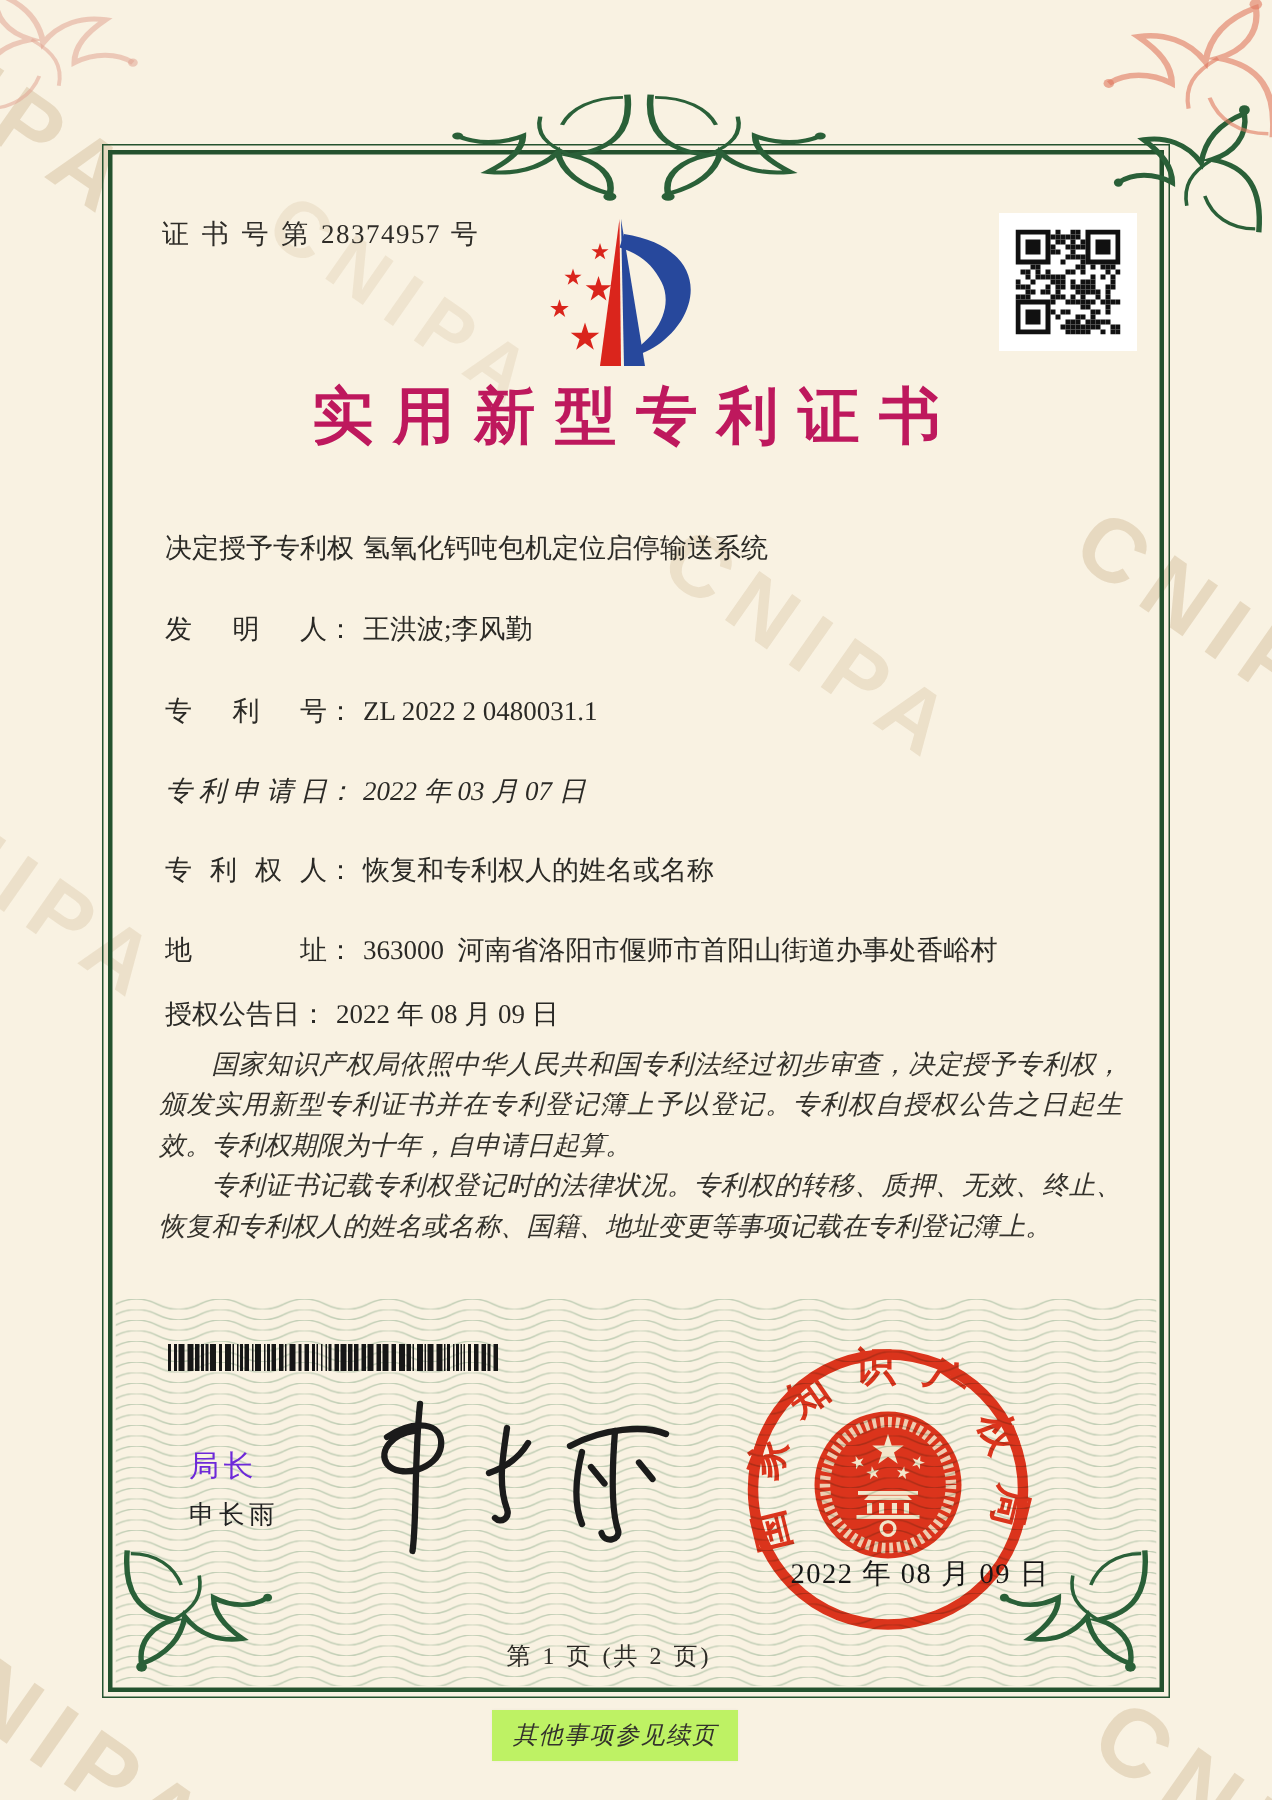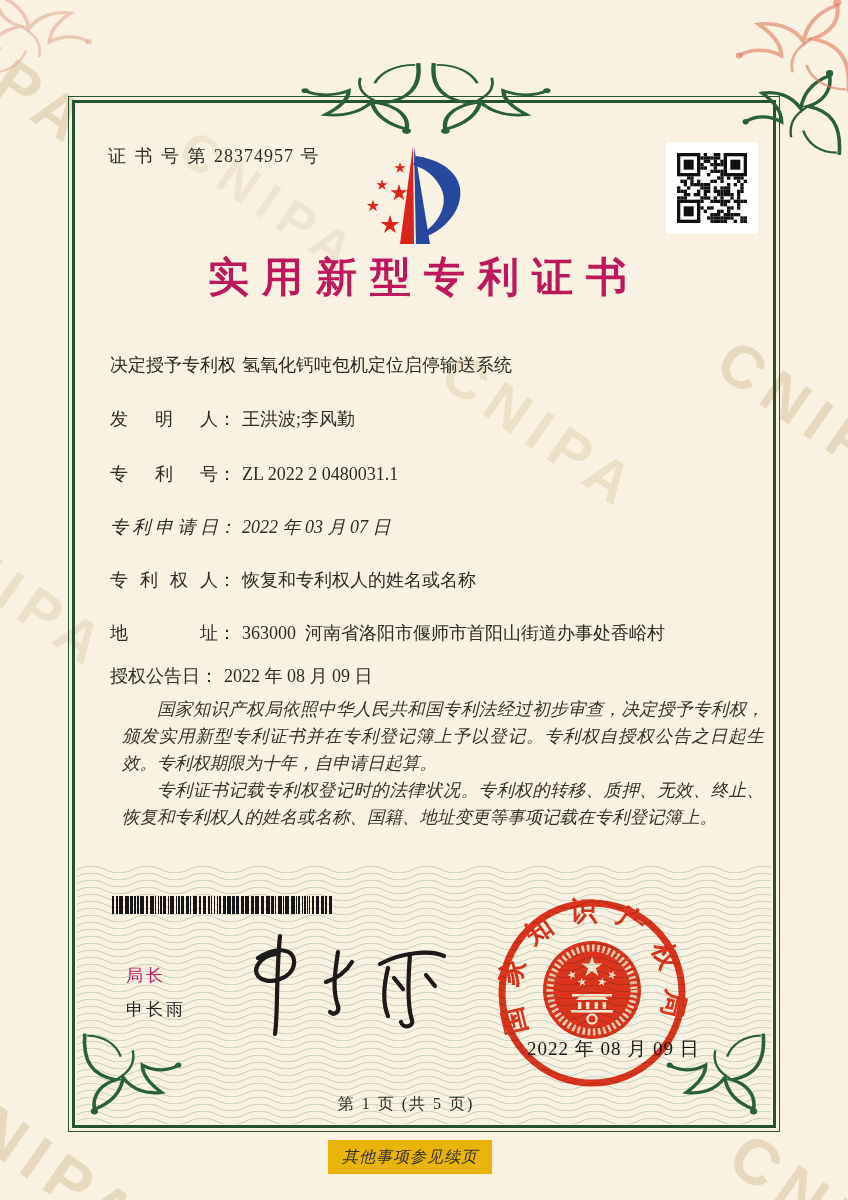--- a/index.html
+++ b/index.html
@@ -35,42 +35,42 @@
   .frow{position:absolute;left:0;white-space:nowrap;}
   .flabel{
     display:inline-block;width:108px;text-align:justify;text-align-last:justify;
     vertical-align:top;
   }
   .fcolon{display:inline-block;}
   .fvalue{margin-left:6px;white-space:pre-wrap;}
   .grant2{position:absolute;left:340px;top:0;white-space:nowrap;}
   
   .body-text{
-    position:absolute;left:122px;top:696px;width:642px;z-index:4;
+    position:absolute;left:106px;top:696px;width:642px;z-index:4;
     font-size:17.5px;line-height:27px;text-align:justify;font-style:italic;color:#34322c;
   }
   .body-text p{margin:0;text-indent:2em;}
   
   .band{position:absolute;left:77px;top:866px;width:694px;height:258px;z-index:1;}
   
   .barcode{position:absolute;left:112px;top:896px;z-index:4;}
   
-  .signer-title{position:absolute;left:126px;top:964px;font-family:"Liberation Sans",sans-serif;font-size:17px;letter-spacing:3px;color:#be185d;z-index:4;}
+  .signer-title{position:absolute;left:126px;top:964px;font-family:"Liberation Sans",sans-serif;font-size:20px;letter-spacing:3px;color:#6d28d9;z-index:4;}
   .signer-name{position:absolute;left:126px;top:998px;font-family:"Liberation Sans",sans-serif;font-size:17px;letter-spacing:3px;color:#222;z-index:4;}
   .signature{position:absolute;left:242px;top:922px;z-index:5;}
   
   .seal{position:absolute;left:492px;top:893px;z-index:5;mix-blend-mode:multiply;opacity:.95;}
   .seal-date{
     position:absolute;left:527px;top:1036px;z-index:6;font-size:19px;letter-spacing:1px;
     color:#161616;white-space:nowrap;
   }
   
   .page-info{position:absolute;left:0;top:1094px;width:812px;text-align:center;font-size:16px;color:#2e2c27;z-index:4;letter-spacing:2px;}
   .note-box{
-    position:absolute;left:328px;top:1140px;width:164px;height:34px;background:#eab308;
+    position:absolute;left:328px;top:1140px;width:164px;height:34px;background:#bef264;
     z-index:4;display:flex;align-items:center;justify-content:center;
     font-size:16px;font-style:italic;color:#33312c;letter-spacing:1px;box-shadow:0 0 2px rgba(0,0,0,.05);
   }
   .orn{position:absolute;z-index:3;pointer-events:none;}
 </style>
 </head>
 <body>
 
 <svg width="0" height="0" style="position:absolute" aria-hidden="true">
   <defs>
@@ -432,14 +432,14 @@
       <rect x="94" y="109" width="3.4" height="7"></rect>
       <rect x="102.6" y="109" width="3.4" height="7"></rect>
       <rect x="110.6" y="109" width="3.4" height="7"></rect>
       <rect x="79" y="117" width="42" height="2.6"></rect>
       <circle cx="100" cy="126" r="4.6" fill="none" stroke="#f9f3e4" stroke-width="2.2"></circle>
     </g>
   </g>
 </svg>
 <div class="seal-date">2022 年 08 月 09 日</div>
 
-<div class="page-info">第 1 页 (共 5 页)</div>
+<div class="page-info">第 1 页 (共 2 页)</div>
 <div class="note-box">其他事项参见续页</div>
 
 </body></html>

